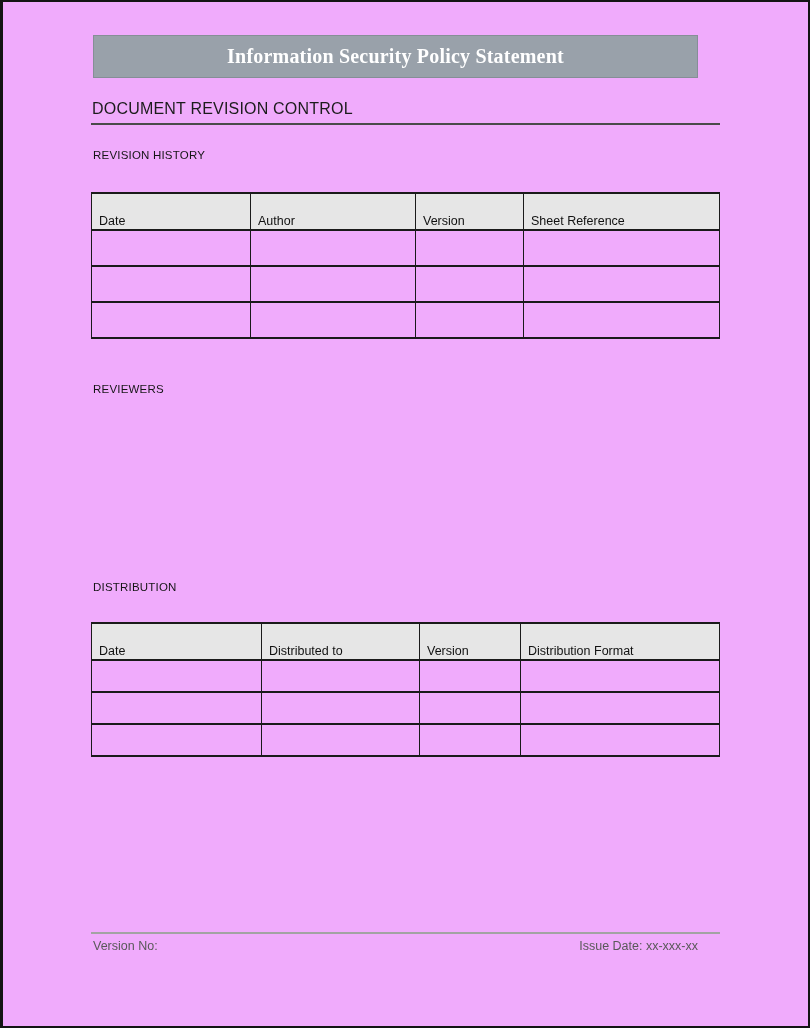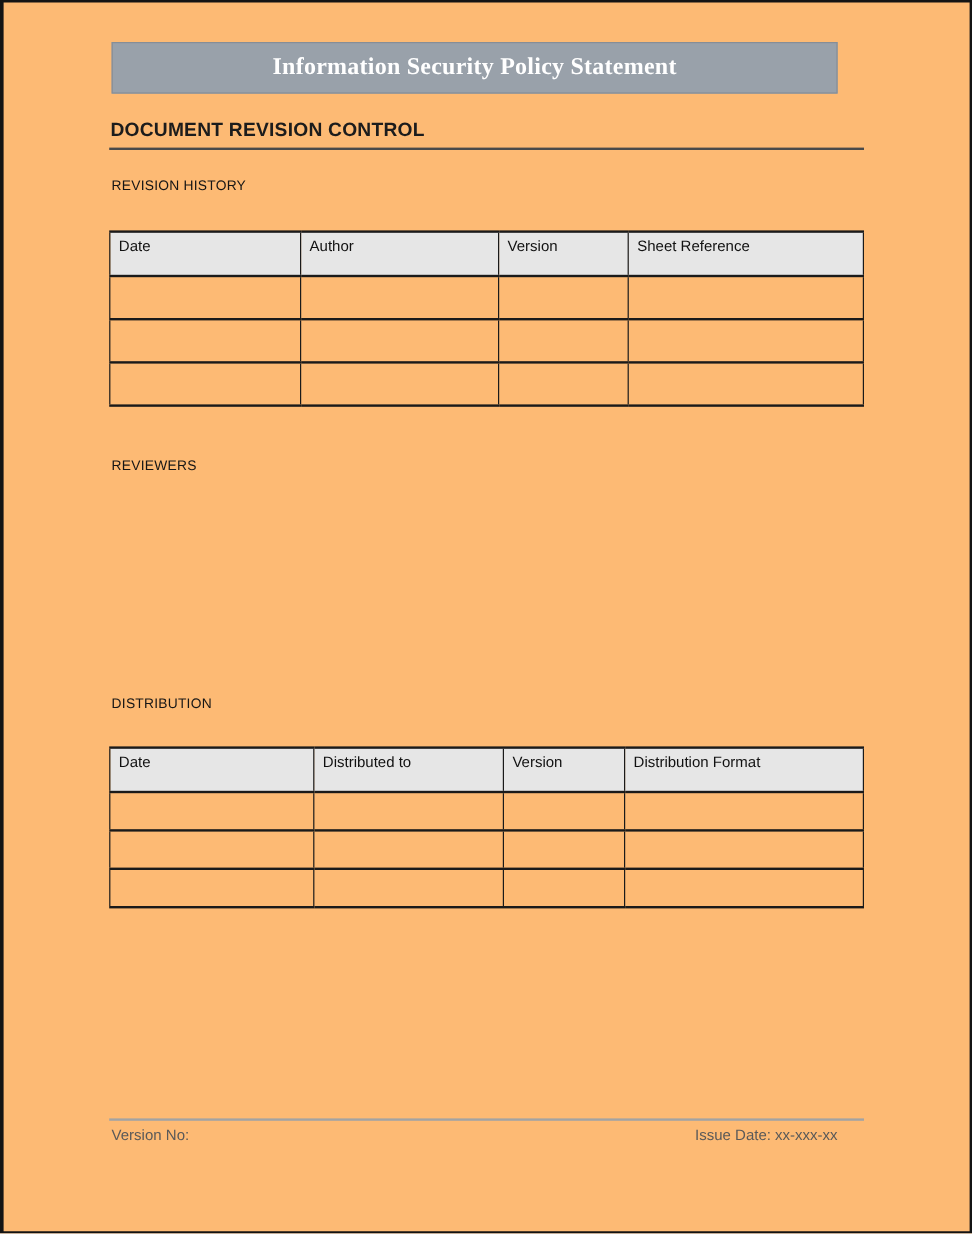--- a/index.html
+++ b/index.html
@@ -1,20 +1,20 @@
 <!DOCTYPE html>
 <html><head>
 <meta charset="utf-8">
 <style>
   html, body { margin:0; padding:0; background:#ffffff; }
   .page {
     position:relative;
     width:810px; height:1028px;
     box-sizing:border-box;
-    background:#fdba74;
+    background:#f0abfc;
     border:2px solid #141414;
     border-left-width:3px;
     overflow:hidden;
     font-family:"Liberation Sans", sans-serif;
     color:#111111;
   }
 
   
   .banner {
     position:absolute; left:90px; top:33px;
@@ -27,21 +27,21 @@
     font-family:"Liberation Serif", serif;
     font-weight:700;
     font-size:20px;
     color:#ffffff;
     letter-spacing:0.2px;
   }
 
   
   .doc-heading {
     position:absolute; left:89px; top:98px;
-    font-size:16px; font-weight:700; color:#1c1c1c;
+    font-size:16px; font-weight:400; color:#1c1c1c;
     letter-spacing:0.2px; white-space:nowrap;
   }
   .heading-rule {
     position:absolute; left:88px; top:121px;
     width:629px; height:0;
     border-top:2px solid #4a4a4a;
   }
 
   
   .section-label {
@@ -59,21 +59,21 @@
   }
   .table-revision     { top:190px; }
   .table-reviewers    { top:421px; }
   .table-distribution { top:620px; }
 
   .doc-table th, .doc-table td {
     border:1px solid #1a1a1a;
     border-top-width:2px;
     border-bottom-width:2px;
     box-sizing:border-box;
-    padding:4px 4px 0 7px;
+    padding:20px 4px 0 7px;
     vertical-align:top;
     text-align:left;
     font-size:12.5px;
     font-weight:400;
     color:#111111;
   }
   .doc-table th { background:#e6e6e6; }
   .doc-table th.center { text-align:center; padding-left:0; }
 
   .table-revision     tr.hdr  { height:37px; }

